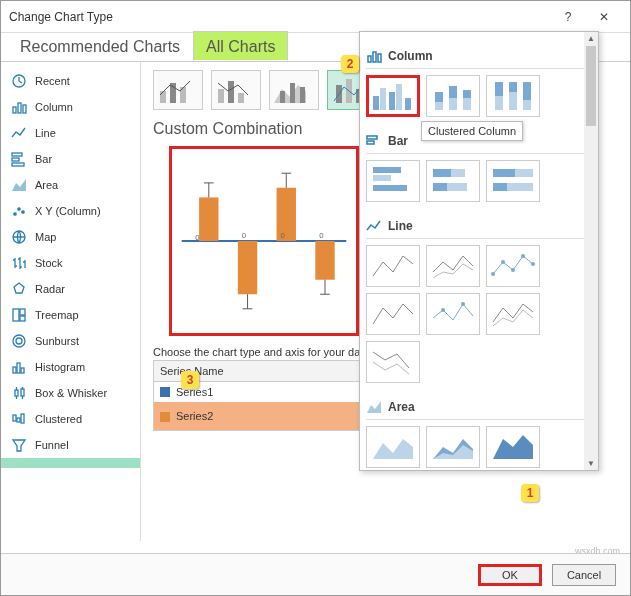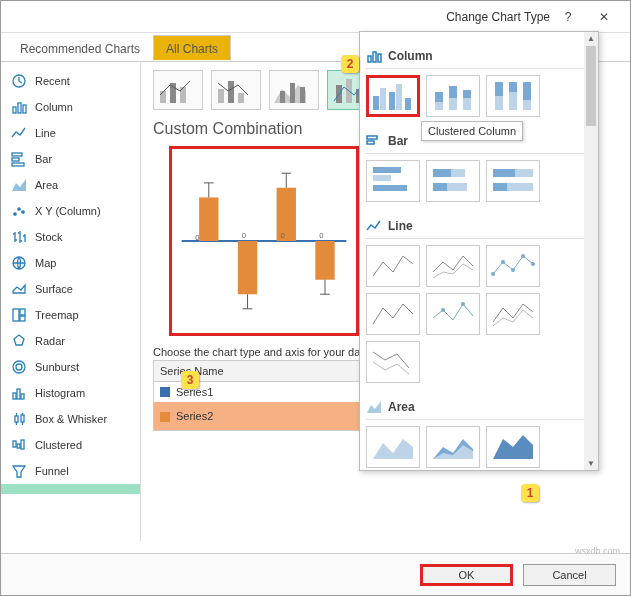--- a/index.html
+++ b/index.html
@@ -1,23 +1,23 @@
 <!DOCTYPE html>
 <html><head>
 <meta charset="utf-8">
 <style>
 * { box-sizing: border-box; font-family: "Segoe UI", sans-serif; }
 body { margin: 0; background: #fff; font-size: 12px; color: #333; }
 .window { width: 631px; height: 596px; border: 1px solid #999; position: relative; background: #fff; }
 .titlebar { height: 32px; display: flex; align-items: center; padding: 0 8px; border-bottom: 1px solid #ddd; }
-.titlebar .title { flex: 1; font-size: 12px; text-align: right; }
+.titlebar .title { flex: 1; font-size: 12px; }
 .titlebar .tbtn { width: 36px; height: 24px; display: flex; align-items: center; justify-content: center; color: #444; }
 .tabs { height: 28px; display: flex; align-items: flex-end; padding: 0 6px; }
-.tab { padding: 6px 12px 4px; font-size: 12px; color: #555; border: 1px solid transparent; }
-.tab.active { border: 1px solid #ccc; border-bottom-color: #fff; background: #eab308; }
+.tab { padding: 6px 12px 4px; font-size: 16px; color: #555; border: 1px solid transparent; }
+.tab.active { border: 1px solid #ccc; border-bottom-color: #fff; background: #bef264; }
 .body { display: flex; height: 480px; border-top: 1px solid #ccc; }
 .sidebar { width: 140px; border-right: 1px solid #ddd; padding: 6px 0; overflow: hidden; }
 .sbitem { display: flex; align-items: center; gap: 8px; padding: 5px 10px; font-size: 11px; color: #333; cursor: default; }
 .sbitem.sel { background: #9de0c4; }
 .sbitem .sic { width: 16px; height: 16px; display: flex; align-items: center; justify-content: center; color: #2a7fb8; }
 .sbitem .sic svg { width: 16px; height: 16px; stroke: #2a7fb8; stroke-width: 1.3; fill: none; }
 .main { flex: 1; position: relative; padding: 8px 12px; }
 .gallery-row { display: flex; gap: 8px; margin-bottom: 6px; }
 .gthumb { width: 50px; height: 40px; border: 1px solid #ccc; display: flex; align-items: center; justify-content: center; background: #fafafa; position: relative; }
 .gthumb svg { width: 44px; height: 34px; }
@@ -45,21 +45,21 @@
 .fly-scroll .thumb { width: 10px; height: 80px; background: #c8c8c8; position: absolute; top: 14px; }
 .fly-section-h { display: flex; align-items: center; gap: 6px; font-size: 12px; font-weight: 600; color: #444; border-bottom: 1px solid #ddd; padding: 4px 0; margin-top: 6px; }
 .fly-section-h svg { width: 16px; height: 16px; stroke: #2a7fb8; fill: none; stroke-width: 1.5; }
 .fly-grid { display: flex; flex-wrap: wrap; gap: 6px; padding: 6px 0; }
 .fthumb { width: 54px; height: 42px; border: 1px solid #ccc; display: flex; align-items: center; justify-content: center; }
 .fthumb svg { width: 48px; height: 36px; }
 .fthumb.redbox { border: 3px solid #e02424; }
 .tooltip { position: absolute; left: 420px; top: 120px; background: #fff; border: 1px solid #bbb; padding: 3px 6px; font-size: 11px; box-shadow: 1px 1px 3px rgba(0,0,0,.2); }
 .marker { position: absolute; width: 18px; height: 18px; border-radius: 4px; background: #ffe24a; color: #c43; font-size: 12px; font-weight: 700; display: flex; align-items: center; justify-content: center; box-shadow: 1px 1px 2px rgba(0,0,0,.3); }
 .footer { position: absolute; bottom: 0; left: 0; right: 0; height: 42px; border-top: 1px solid #ccc; display: flex; align-items: center; justify-content: flex-end; gap: 10px; padding: 0 14px; background: #fafafa; }
-.btn { width: 93px; height: 22px; border: 1px solid #999; background: #f0f0f0; font-size: 11px; display: flex; align-items: center; justify-content: center; }
+.btn { width: 64px; height: 22px; border: 1px solid #999; background: #f0f0f0; font-size: 11px; display: flex; align-items: center; justify-content: center; }
 .btn.ok { border: 3px solid #e02424; }
 .watermark { position: absolute; right: 10px; bottom: 39px; font-size: 9px; color: #bbb; margin-left: 40px; }
 </style>
 </head>
 <body>
 
 <div class="window">
 
   <div class="titlebar">
     <div class="title">Change Chart Type</div>
@@ -126,59 +126,51 @@
               <circle cx="4" cy="11" r="1.2" fill="#2a7fb8"></circle>
               <circle cx="8" cy="6" r="1.2" fill="#2a7fb8"></circle>
               <circle cx="12" cy="9" r="1.2" fill="#2a7fb8"></circle>
             </svg>
           </span>
           <span>X Y (Column)</span>
         </div>
       <div class="sbitem">
           <span class="sic">
             <svg viewBox="0 0 16 16">
-              <path d="M4 3v10M4 5h-2M4 11h2M9 2v12M9 4h-2M9 12h2M14 5v8M14 7h-2"></path>
-            </svg>
-          </span>
-          <span>Stock</span>
-        </div>
-      <div class="sbitem">
-          <span class="sic">
-            <svg viewBox="0 0 16 16">
               <circle cx="8" cy="8" r="6"></circle>
               <path d="M2 8h12M8 2c2 3 2 9 0 12M8 2c-2 3-2 9 0 12"></path>
             </svg>
           </span>
           <span>Map</span>
         </div>
       <div class="sbitem">
           <span class="sic">
             <svg viewBox="0 0 16 16">
-              <path d="M2 10l4-4 4 3 4-5v8H2z"></path>
-            </svg>
-          </span>
-          <span>Surface</span>
+              <path d="M4 3v10M4 5h-2M4 11h2M9 2v12M9 4h-2M9 12h2M14 5v8M14 7h-2"></path>
+            </svg>
+          </span>
+          <span>Stock</span>
+        </div>
+      <div class="sbitem">
+          <span class="sic">
+            <svg viewBox="0 0 16 16">
+              <path d="M8 2l5 4-2 6H5L3 6z"></path>
+            </svg>
+          </span>
+          <span>Radar</span>
         </div>
       <div class="sbitem">
           <span class="sic">
             <svg viewBox="0 0 16 16">
               <rect x="2" y="2" width="6" height="12"></rect>
               <rect x="9" y="2" width="5" height="6"></rect>
               <rect x="9" y="9" width="5" height="5"></rect>
             </svg>
           </span>
           <span>Treemap</span>
-        </div>
-      <div class="sbitem">
-          <span class="sic">
-            <svg viewBox="0 0 16 16">
-              <path d="M8 2l5 4-2 6H5L3 6z"></path>
-            </svg>
-          </span>
-          <span>Radar</span>
         </div>
       <div class="sbitem">
           <span class="sic">
             <svg viewBox="0 0 16 16">
               <circle cx="8" cy="8" r="6"></circle>
               <circle cx="8" cy="8" r="3"></circle>
             </svg>
           </span>
           <span>Sunburst</span>
         </div>

